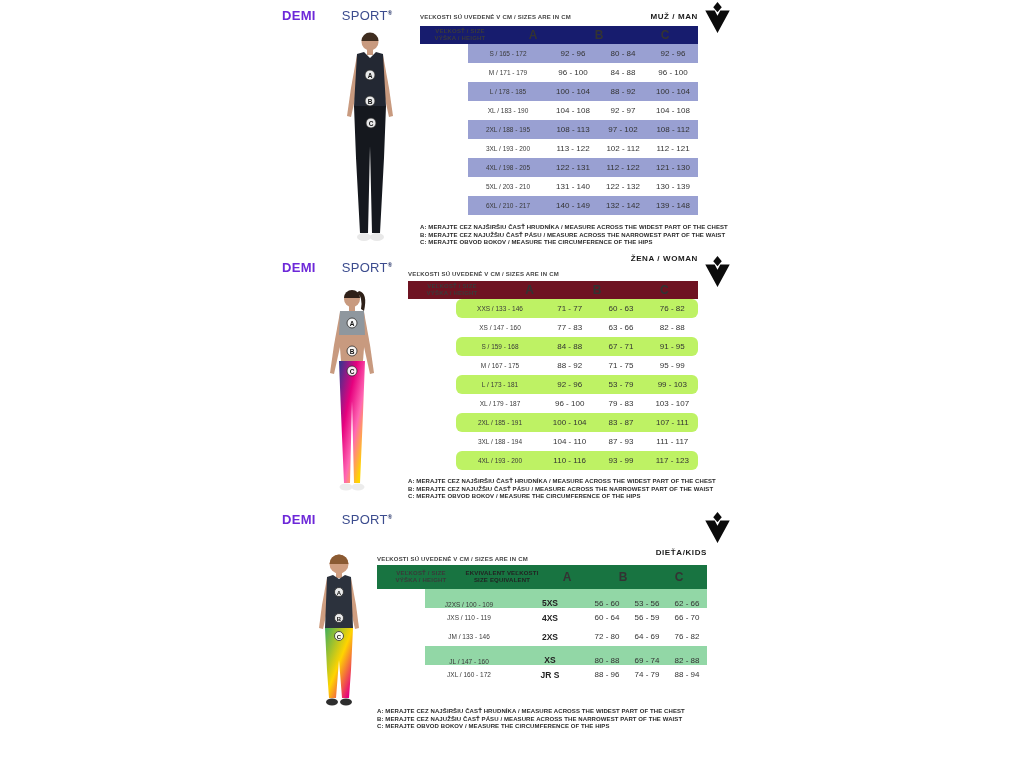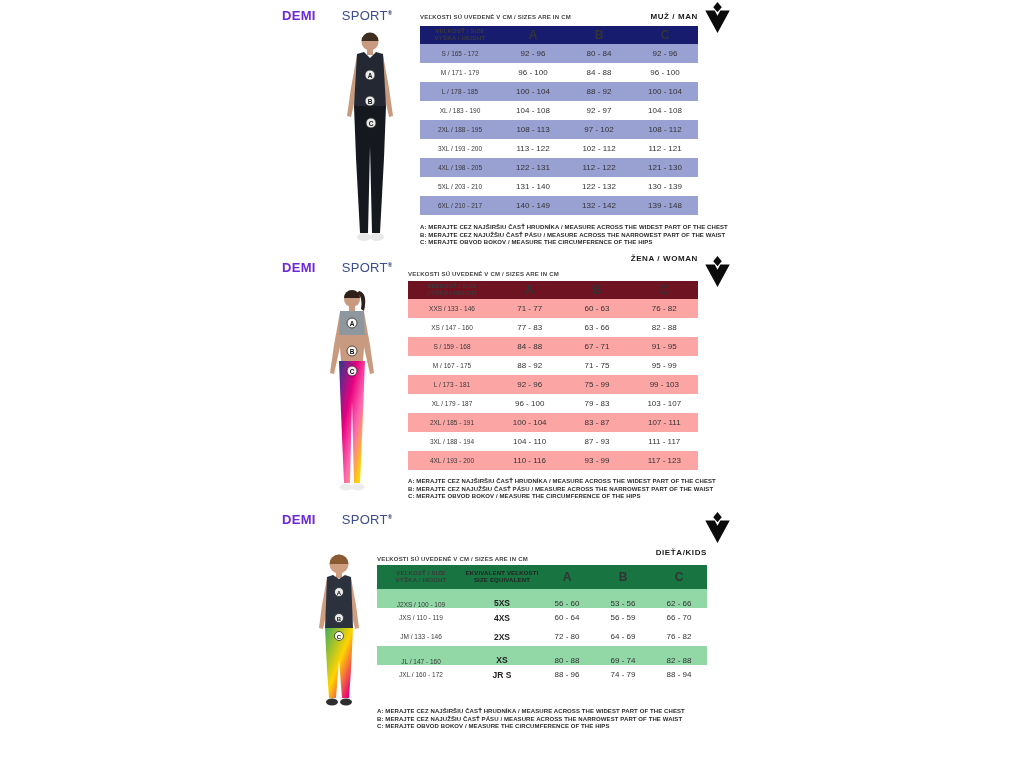--- a/index.html
+++ b/index.html
@@ -16,23 +16,23 @@
   
   .units-note{font-size:6px;font-weight:700;color:#444;letter-spacing:.2px;white-space:nowrap;}
   .sec-title{font-size:8px;font-weight:800;color:#1a1a1a;letter-spacing:.6px;text-align:center;white-space:nowrap;}
 
   
   .tbl{display:flex;flex-direction:column;}
   .thead{display:flex;align-items:center;color:#fff;}
   .sec-man  .thead{background:#171c6e;height:18px;}
   .sec-woman .thead{background:#6e1322;height:18px;}
   .sec-kids .thead{background:#187441;height:24px;}
-  .trow{display:flex;align-items:center;height:19px;background:#fff;}
+  .trow{display:flex;align-items:center;height:19px;background:#fff;margin-left:48px;}
   .sec-man  .trow.stripe{background:#99a0d2;}
-  .sec-woman .trow.stripe{background:#fca5a5;}
+  .sec-woman .trow.stripe{background:#bef264;border-radius:6px;}
   .sec-kids .trow.stripe{background:#92d7a6;align-items:flex-end;}
   .tcell{flex:1;text-align:center;font-size:8px;color:#333;}
   .size-cell{font-size:6.5px;color:#3a3a3a;}
   .equiv-cell{font-size:8.5px;font-weight:600;color:#222;}
   .sec-man .size-cell{flex:0 0 80px;}
   .sec-woman .size-cell{flex:0 0 88px;}
   .sec-kids .size-cell{flex:0 0 88px;}
   .sec-kids .equiv-cell{flex:0 0 74px;}
   .hdr-two{display:flex;flex-direction:column;justify-content:center;line-height:7px;}
   .hdr-two span{font-size:6px;font-weight:700;letter-spacing:.2px;}
@@ -234,21 +234,21 @@
           </div>
           <div class="trow">
             <div class="tcell size-cell">M / 167 - 175</div>
             <div class="tcell">88 - 92</div>
             <div class="tcell">71 - 75</div>
             <div class="tcell">95 - 99</div>
           </div>
           <div class="trow stripe">
             <div class="tcell size-cell">L / 173 - 181</div>
             <div class="tcell">92 - 96</div>
-            <div class="tcell">75 - 99</div>
+            <div class="tcell">53 - 79</div>
             <div class="tcell">99 - 103</div>
           </div>
           <div class="trow">
             <div class="tcell size-cell">XL / 179 - 187</div>
             <div class="tcell">96 - 100</div>
             <div class="tcell">79 - 83</div>
             <div class="tcell">103 - 107</div>
           </div>
           <div class="trow stripe">
             <div class="tcell size-cell">2XL / 185 - 191</div>

